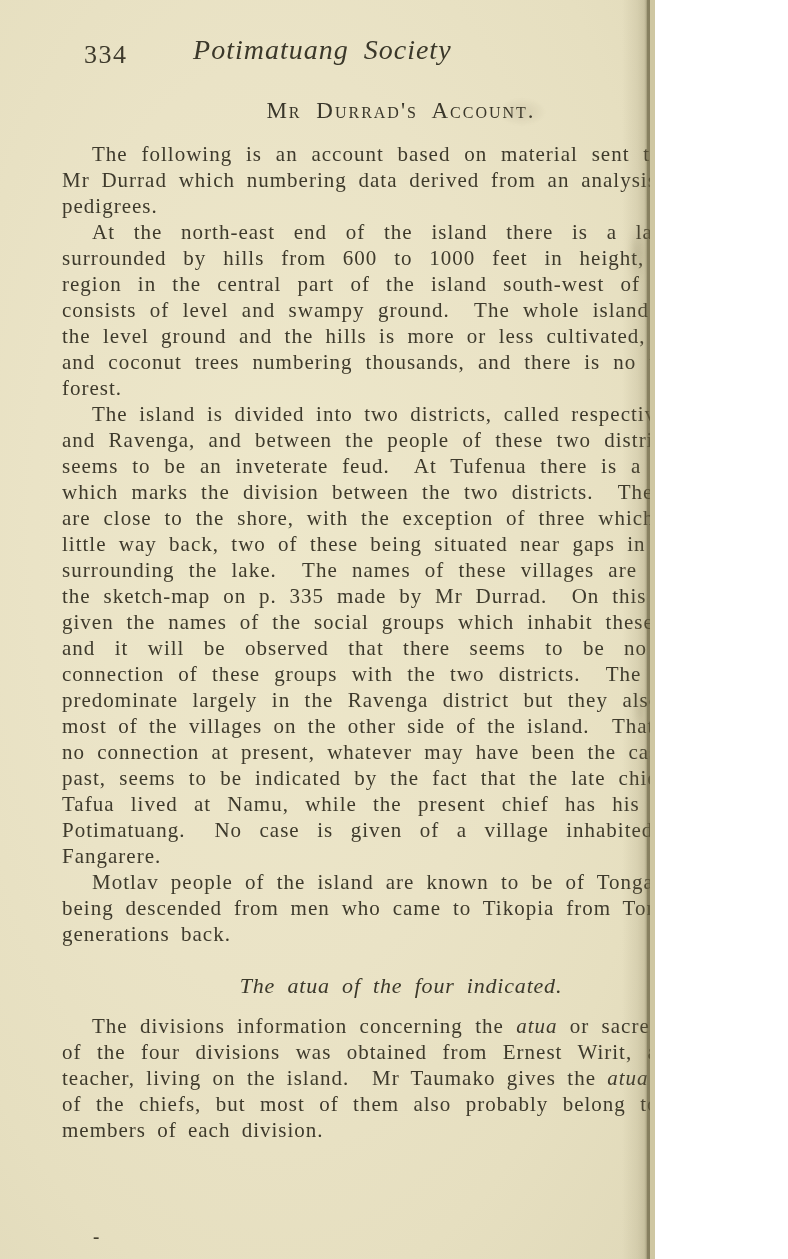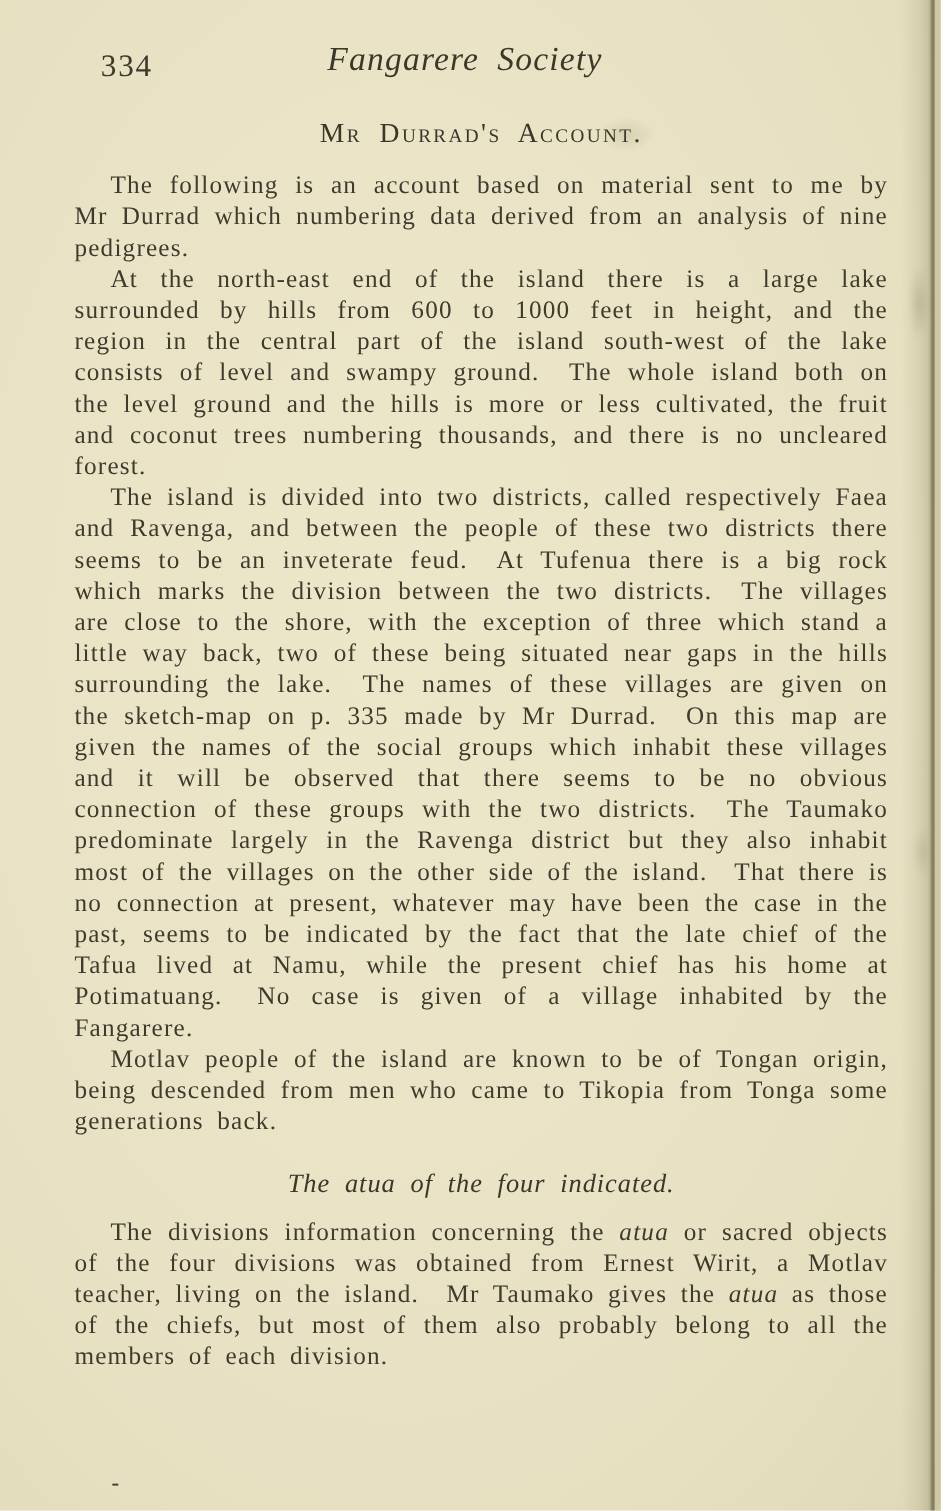--- a/index.html
+++ b/index.html
@@ -7,21 +7,21 @@
     padding: 0;
   }
   body {
     width: 788px;
     height: 1259px;
     overflow: hidden;
     font-family: "Liberation Serif", "DejaVu Serif", serif;
   }
   .page {
     position: relative;
-    width: 784px;
+    width: 655px;
     height: 1259px;
     background: radial-gradient(ellipse at 42% 42%, #ede7ca 0%, #eae3c6 45%, #e6dfc0 75%, #e0d9b9 100%);
     color: #3e3a2c;
     overflow: hidden;
   }
   
   .page-number {
     position: absolute;
     left: 84px;
     top: 40px;
@@ -146,21 +146,21 @@
     color: #44402f;
   }
 </style>
 </head>
 <body>
 
 <div class="page">
 
   <span class="page-number">334</span>
 
-  <span class="running-title">Fangarere Society</span>
+  <span class="running-title">Potimatuang Society</span>
 
   <main class="text-block">
 
     <h2 class="section-heading">Mr Durrad's Account.</h2>
 
     <div id="paras-main">
         <p class="body-paragraph"><span>The following is an account based on material sent to me by Mr Durrad which numbering data derived from an analysis of nine pedigrees.</span></p>
         <p class="body-paragraph"><span>At the north-east end of the island there is a large lake surrounded by hills from 600 to 1000 feet in height, and the region in the central part of the island south-west of the lake consists of level and swampy ground.  The whole island both on the level ground and the hills is more or less cultivated, the fruit and coconut trees numbering thousands, and there is no uncleared forest.</span></p>
         <p class="body-paragraph"><span>The island is divided into two districts, called respectively Faea and Ravenga, and between the people of these two districts there seems to be an inveterate feud.  At Tufenua there is a big rock which marks the division between the two districts.  The villages are close to the shore, with the exception of three which stand a little way back, two of these being situated near gaps in the hills surrounding the lake.  The names of these villages are given on the sketch-map on p. 335 made by Mr Durrad.  On this map are given the names of the social groups which inhabit these villages and it will be observed that there seems to be no obvious connection of these groups with the two districts.  The Taumako predominate largely in the Ravenga district but they also inhabit most of the villages on the other side of the island.  That there is no connection at present, whatever may have been the case in the past, seems to be indicated by the fact that the late chief of the Tafua lived at Namu, while the present chief has his home at Potimatuang.  No case is given of a village inhabited by the Fangarere.</span></p>
         <p class="body-paragraph"><span>Motlav people of the island are known to be of Tongan origin, being descended from men who came to Tikopia from Tonga some generations back.</span></p>

